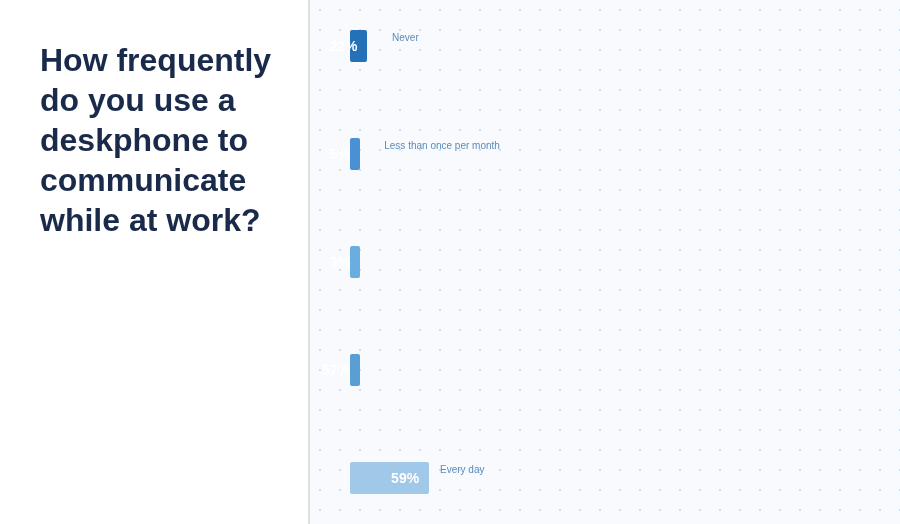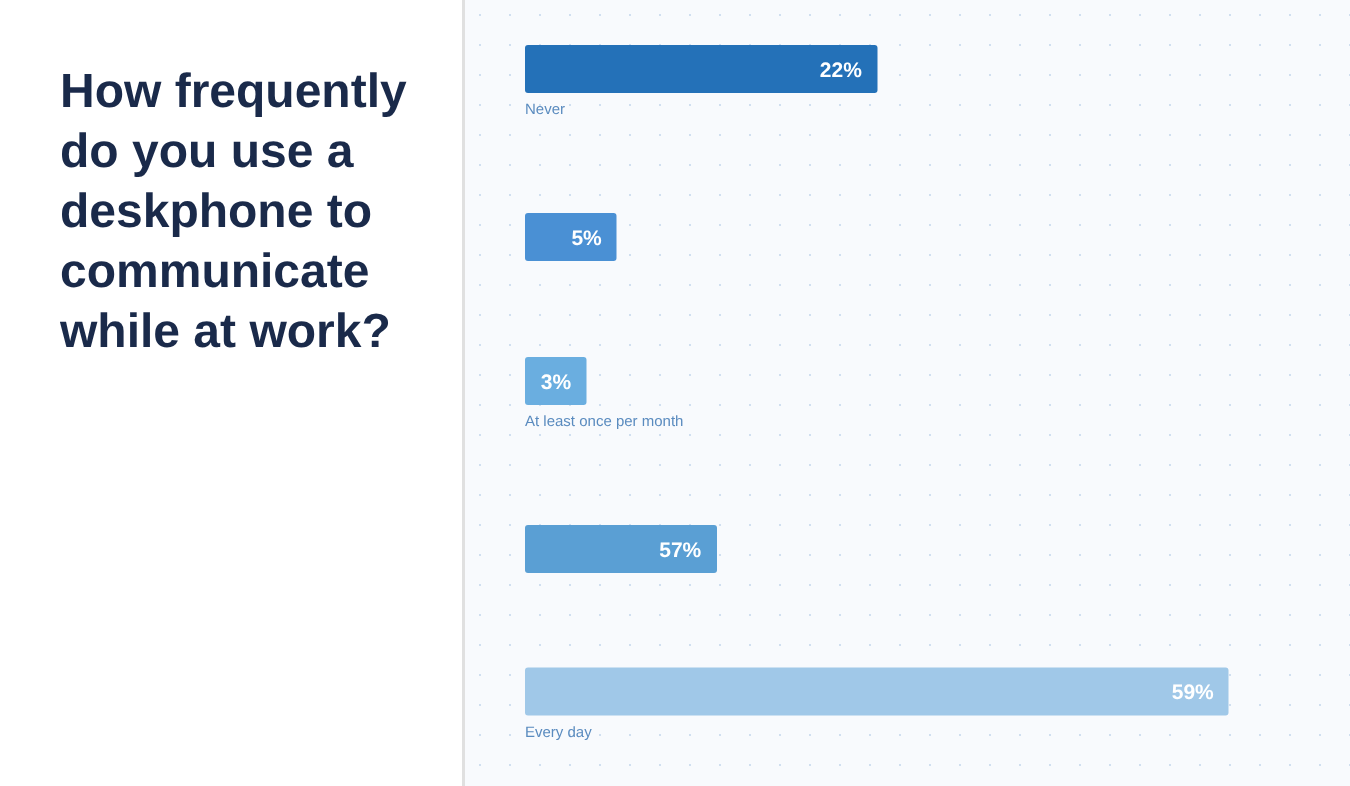--- a/index.html
+++ b/index.html
@@ -35,22 +35,23 @@
       display: flex;
       flex-direction: column;
       justify-content: space-between;
       background: #f8fafd;
       background-image: radial-gradient(circle, #d0dff0 1px, transparent 1px);
       background-size: 20px 20px;
     }
 
     .chart-item {
       display: flex;
-      flex-direction: column;
+      flex-direction: row;
       gap: 4px;
+      text-align: right;
     }
 
     .bar-container {
       height: 32px;
       display: flex;
       align-items: center;
     }
 
     .bar {
       height: 32px;
@@ -95,28 +96,28 @@
         </div>
       </div>
       <div class="category-label">Never</div>
     </div>
     <div class="chart-item">
       <div class="bar-container">
         <div class="bar bar-less-month" style="width: 12%;">
           <span class="bar-label">5%</span>
         </div>
       </div>
+      <div class="category-label">Less than once per month</div>
     </div>
     <div class="chart-item">
       <div class="bar-container">
         <div class="bar bar-at-least-month" style="width: 8%;">
           <span class="bar-label">3%</span>
         </div>
       </div>
-      <div class="category-label">At least once per month</div>
     </div>
     <div class="chart-item">
       <div class="bar-container">
         <div class="bar bar-at-least-week" style="width: 25%;">
           <span class="bar-label">57%</span>
         </div>
       </div>
     </div>
     <div class="chart-item">
       <div class="bar-container">

